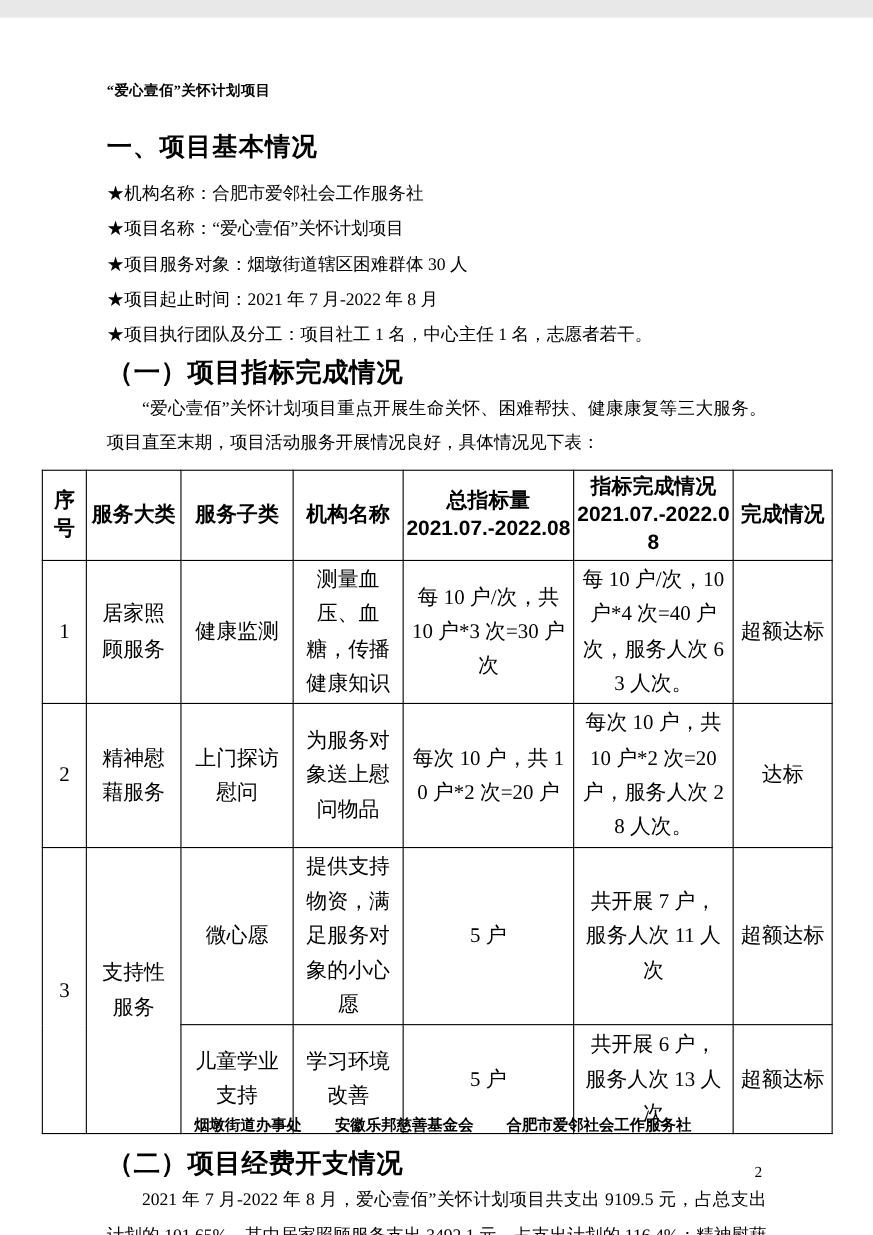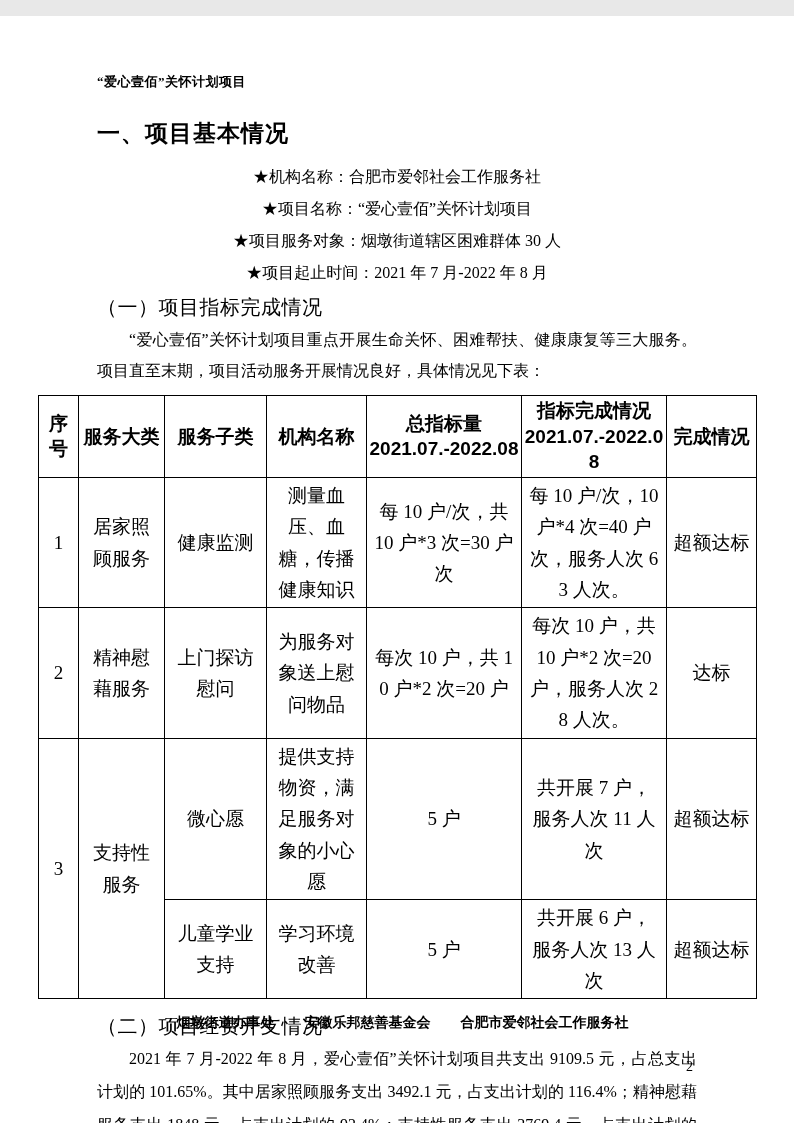--- a/index.html
+++ b/index.html
@@ -24,30 +24,30 @@
   }
 
   .page-title {
     margin: 27px 0 0 0;
     font-family: "Liberation Sans", "DejaVu Sans", sans-serif;
     font-size: 23px;
     font-weight: bold;
     letter-spacing: 1px;
   }
 
-  .basic-info { margin-top: 12px; text-align: center; }
+  .basic-info { margin-top: 12px; }
   .basic-info .bullet {
     font-size: 16px;
     line-height: 32px;
     white-space: nowrap;
   }
 
   .section-heading {
-    font-size: 20px;
-    font-weight: normal;
+    font-size: 24px;
+    font-weight: bold;
     margin: 0;
     line-height: 28px;
     letter-spacing: 0.5px;
   }
   .section-one-heading { margin-top: 4px; }
 
   .body-para {
     margin: 0;
     font-size: 16px;
     line-height: 31px;
@@ -125,20 +125,21 @@
 
     <div class="running-header">“爱心壹佰”关怀计划项目</div>
 
     <h1 class="page-title">一、项目基本情况</h1>
 
     <div class="basic-info">
       <div class="bullet">★机构名称：合肥市爱邻社会工作服务社</div>
       <div class="bullet">★项目名称：“爱心壹佰”关怀计划项目</div>
       <div class="bullet">★项目服务对象：烟墩街道辖区困难群体 30 人</div>
       <div class="bullet">★项目起止时间：2021 年 7 月-2022 年 8 月</div>
+      <div class="bullet">★项目执行团队及分工：项目社工 1 名，中心主任 1 名，志愿者若干。</div>
     </div>
 
     <h2 class="section-heading section-one-heading">（一）项目指标完成情况</h2>
 
     <p class="body-para intro-para">“爱心壹佰”关怀计划项目重点开展生命关怀、困难帮扶、健康康复等三大服务。项目直至末期，项目活动服务开展情况良好，具体情况见下表：</p>
 
     <table class="indicators">
       <colgroup>
         <col class="c-num">
           <col class="c-category">

